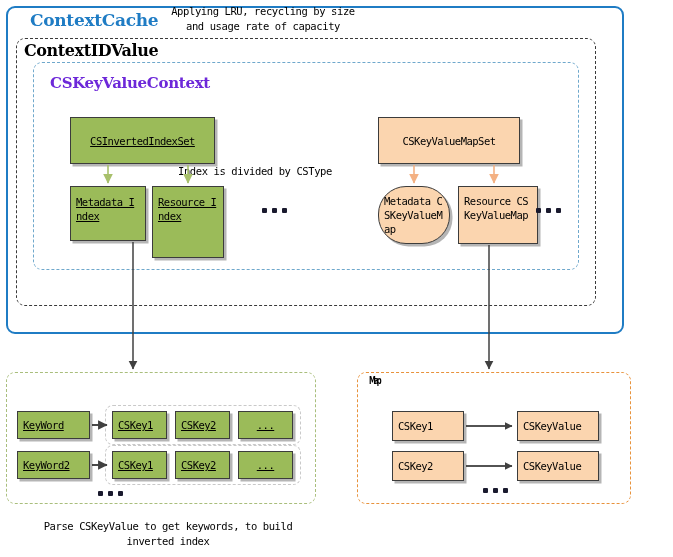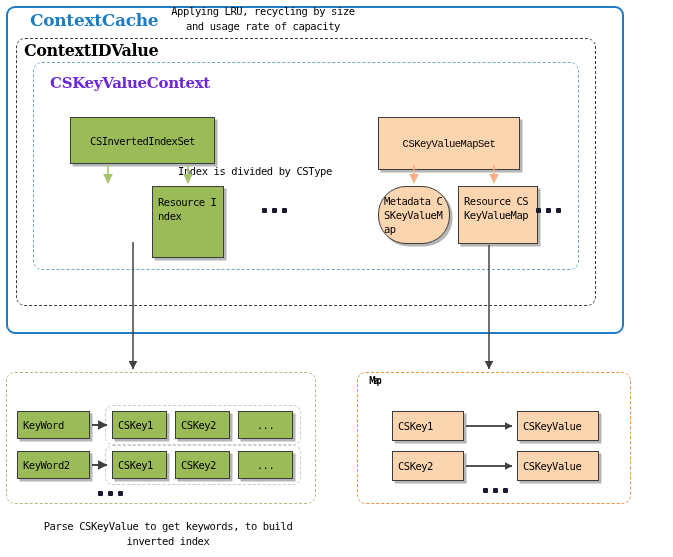--- a/index.html
+++ b/index.html
@@ -98,31 +98,31 @@
     box-shadow: 2.5px 2.5px 0 rgba(120,120,120,0.55);
     display: flex;
     align-items: center;
     font-size: 10.5px;
     line-height: 14px;
     color: #000000;
     letter-spacing: -0.5px;
     padding: 3px 5px;
     word-break: break-all;
   }
-  .node.green  { background: #9BBB59; }
+  .node.green  { background: #9BBB59; text-decoration: underline; }
   .node.orange { background: #FBD5AF; }
   .node.center { justify-content: center; text-align: center; }
 
   
   .n-invindexset { left: 70px;  top: 117px; width: 145px; height: 47px; }
   .n-metaindex   { left: 70px;  top: 186px; width: 76px;  height: 55px; align-items: flex-start; padding-top: 8px; }
   .n-resindex    { left: 152px; top: 186px; width: 72px;  height: 72px; align-items: flex-start; padding-top: 8px; }
 
   
-  .n-kvmapset    { left: 378px; top: 117px; width: 142px; height: 53px; font-family: Liberation Mono, monospace; }
+  .n-kvmapset    { left: 378px; top: 117px; width: 142px; height: 47px; }
   .n-metakvmap   { left: 378px; top: 186px; width: 72px;  height: 58px; align-items: flex-start; padding-top: 7px; border-radius: 28px; }
   .n-reskvmap    { left: 458px; top: 186px; width: 80px;  height: 58px; align-items: flex-start; padding-top: 7px; }
 
   
   .n-keyword1 { left: 17px;  top: 411px; width: 73px; height: 28px; }
   .n-keyword2 { left: 17px;  top: 451px; width: 73px; height: 28px; }
   .n-cskey-a1 { left: 112px; top: 411px; width: 55px; height: 28px; }
   .n-cskey-a2 { left: 175px; top: 411px; width: 55px; height: 28px; }
   .n-cskey-a3 { left: 238px; top: 411px; width: 55px; height: 28px; }
   .n-cskey-b1 { left: 112px; top: 451px; width: 55px; height: 28px; }
@@ -195,20 +195,21 @@
 
   <div class="frame frame-contextidvalue"></div>
   <div class="frame-title title-contextidvalue">ContextIDValue</div>
 
   <div class="frame frame-cskvcontext"></div>
   <div class="frame-title title-cskvcontext">CSKeyValueContext</div>
 
   <div class="label lbl-lru">Applying LRU, recycling by size and usage rate of capacity</div>
 
   <div class="node green center n-invindexset">CSInvertedIndexSet</div>
+  <div class="node green n-metaindex">Metadata Index</div>
   <div class="node green n-resindex">Resource Index</div>
   <div class="dots dots-green-top">
     <i></i>
       <i></i>
       <i></i>
   </div>
   <div class="label lbl-idxdiv">Index is divided by CSType</div>
 
   <div class="node orange center n-kvmapset">CSKeyValueMapSet</div>
   <div class="node orange n-metakvmap">Metadata CSKeyValueMap</div>

